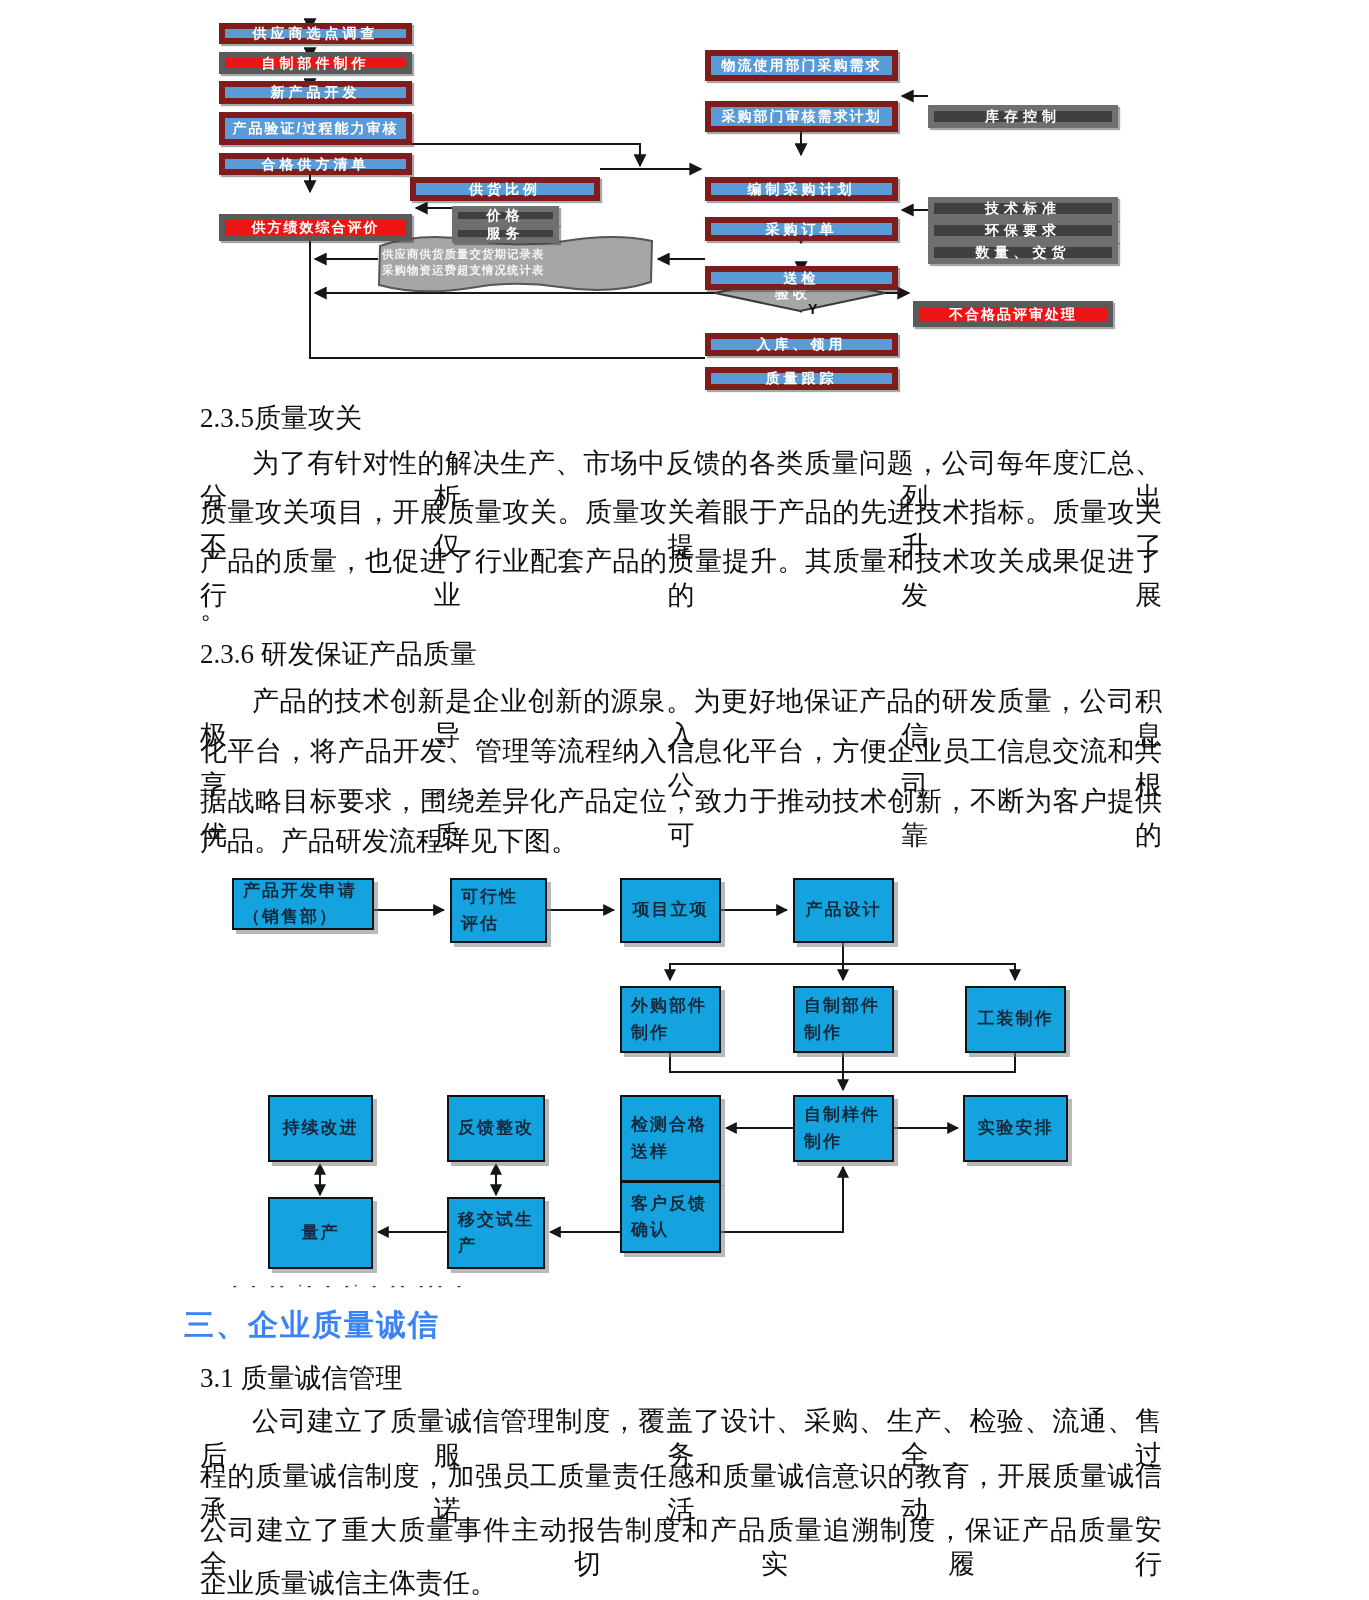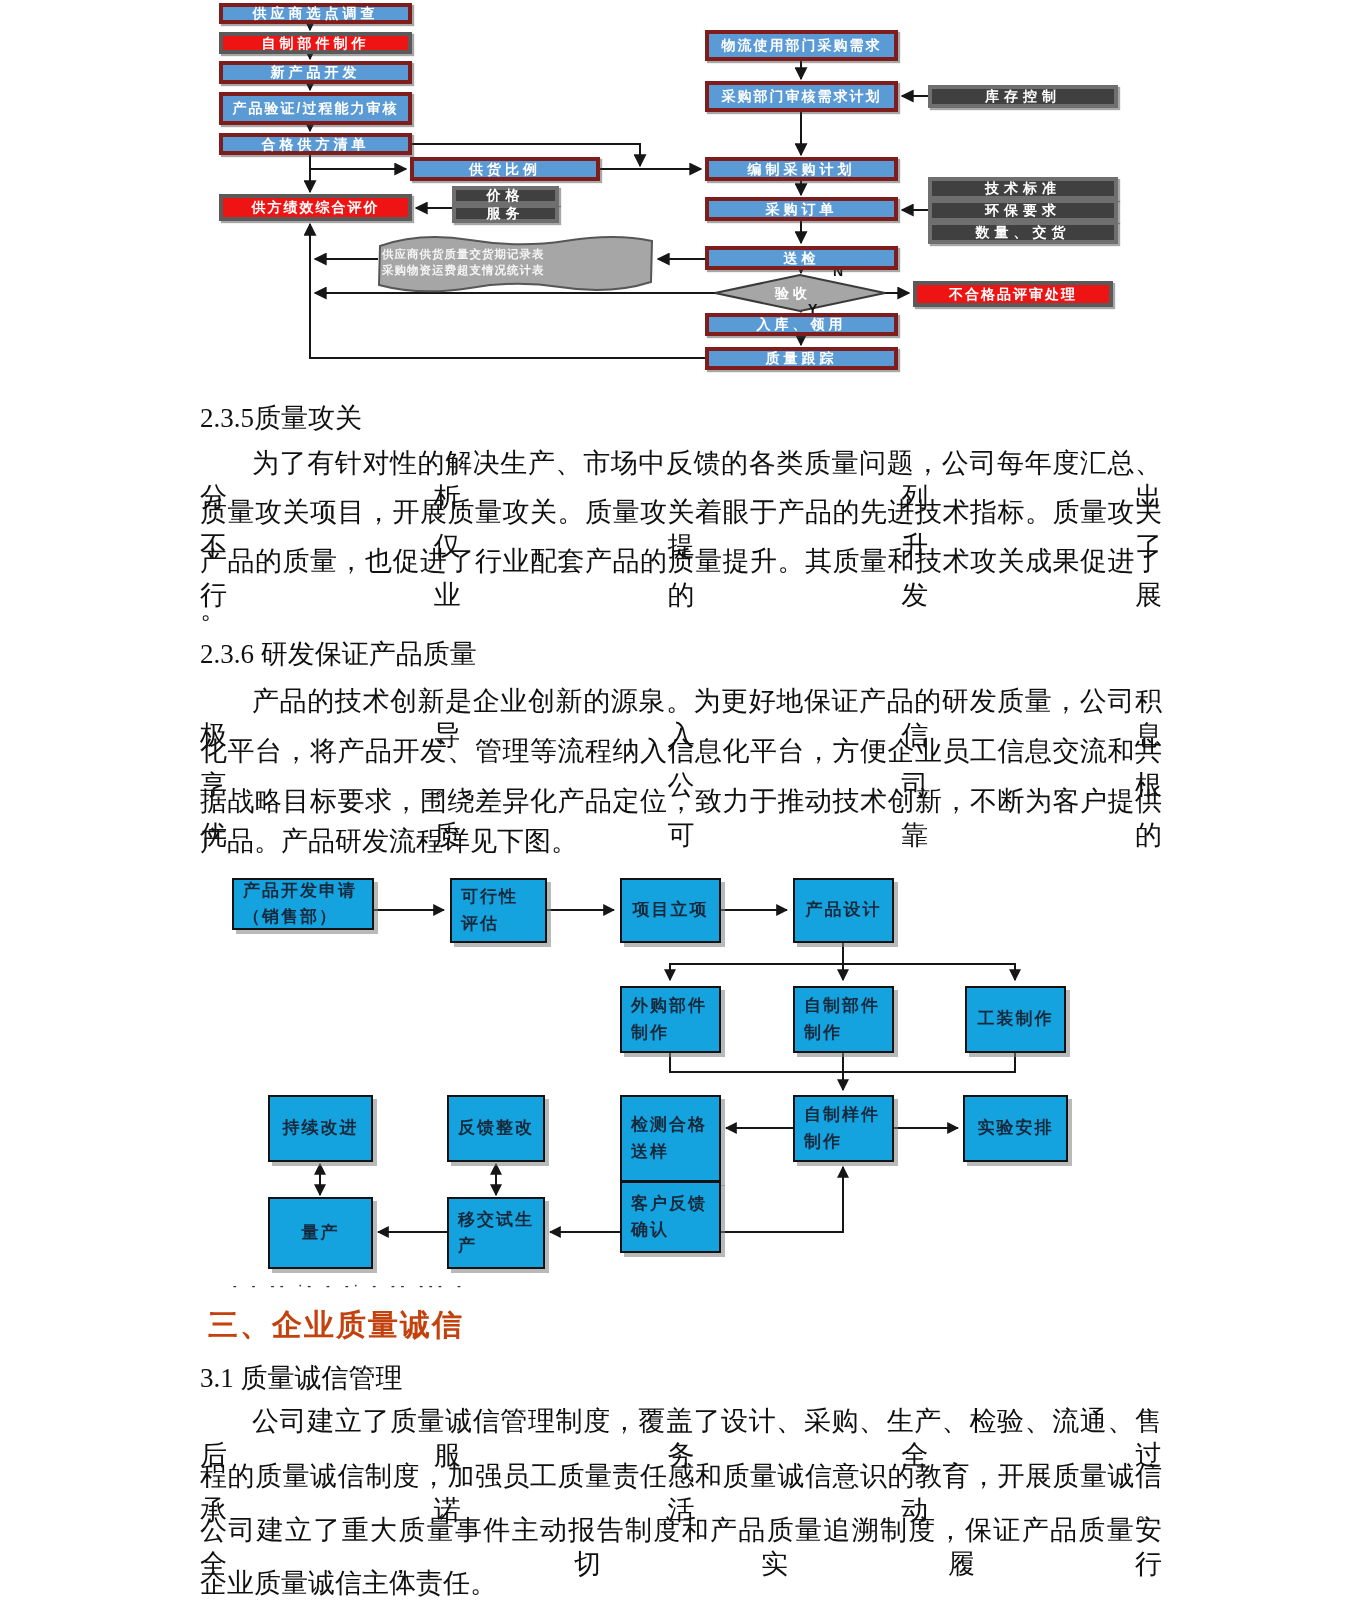--- a/index.html
+++ b/index.html
@@ -2,39 +2,39 @@
 <html><head>
 <meta charset="utf-8">
 <style>
   html,body{margin:0;padding:0;background:#888;}
   .page{position:relative;width:1369px;height:1600px;background:#ffffff;margin:0 auto;overflow:hidden;
         font-family:"Liberation Serif","DejaVu Serif",serif;color:#101010;}
   
   .fc1{position:absolute;left:0;top:0;width:1369px;height:392px;}
   .n1{position:absolute;box-sizing:border-box;display:flex;align-items:center;justify-content:center;
       text-align:center;font:bold 14px/1.15 "Liberation Sans",sans-serif;color:#fff;letter-spacing:4px;
-      background:#5B9BD5;border:4px solid #7f1d1d;box-shadow:2px 2px 1px rgba(60,60,60,.45);}
+      background:#5B9BD5;border:6px solid #7f1d1d;box-shadow:2px 2px 1px rgba(60,60,60,.45);margin-top:20px;}
   .n1.red{background:#EE1414;border-color:#5a5a5a;}
   .n1.gray{background:#404040;border-color:#6F6F6F;letter-spacing:5px;}
   .lay{position:absolute;left:0;top:0;}
   .cline{stroke:#161616;stroke-width:2;fill:none;}
   .dtext{fill:#fff;font:bold 14px "Liberation Sans",sans-serif;letter-spacing:4px;}
   .btext{fill:#f5f5f5;font:bold 11.5px "Liberation Sans",sans-serif;letter-spacing:1px;}
   .nlab{fill:#111;font:bold 14px "Liberation Sans",sans-serif;}
   
   .fc2{position:absolute;left:0;top:860px;width:1369px;height:425px;}
   .n2{position:absolute;box-sizing:border-box;display:flex;align-items:center;justify-content:center;
       text-align:left;font:bold 17px/1.55 "Liberation Sans",sans-serif;color:#16293C;letter-spacing:2px;
       background:#14A3DE;border:2px solid #121212;box-shadow:4px 4px 0 rgba(128,128,128,.55);padding:4px 9px;}
   
   .tline{position:absolute;left:200px;width:962px;font-size:27px;line-height:34px;white-space:nowrap;}
   .just{white-space:normal;text-align:justify;text-align-last:justify;}
   .ind{text-indent:52px;}
   .h2s{position:absolute;left:200px;font-size:27px;}
-  .h1s{position:absolute;left:208px;font:bold 30px "Liberation Sans","DejaVu Sans",sans-serif;letter-spacing:2px;color:#c2410c;}
+  .h1s{position:absolute;left:184px;font:bold 30px "Liberation Sans","DejaVu Sans",sans-serif;letter-spacing:2px;color:#3b82f6;}
   .fragments{position:absolute;left:232px;top:1281px;width:240px;height:8px;overflow:hidden;
              font:bold 9px "DejaVu Sans Mono",monospace;color:#333;letter-spacing:4px;}
 </style>
 </head>
 <body>
 
 <div class="page">
 
   <div class="fc1">
 

